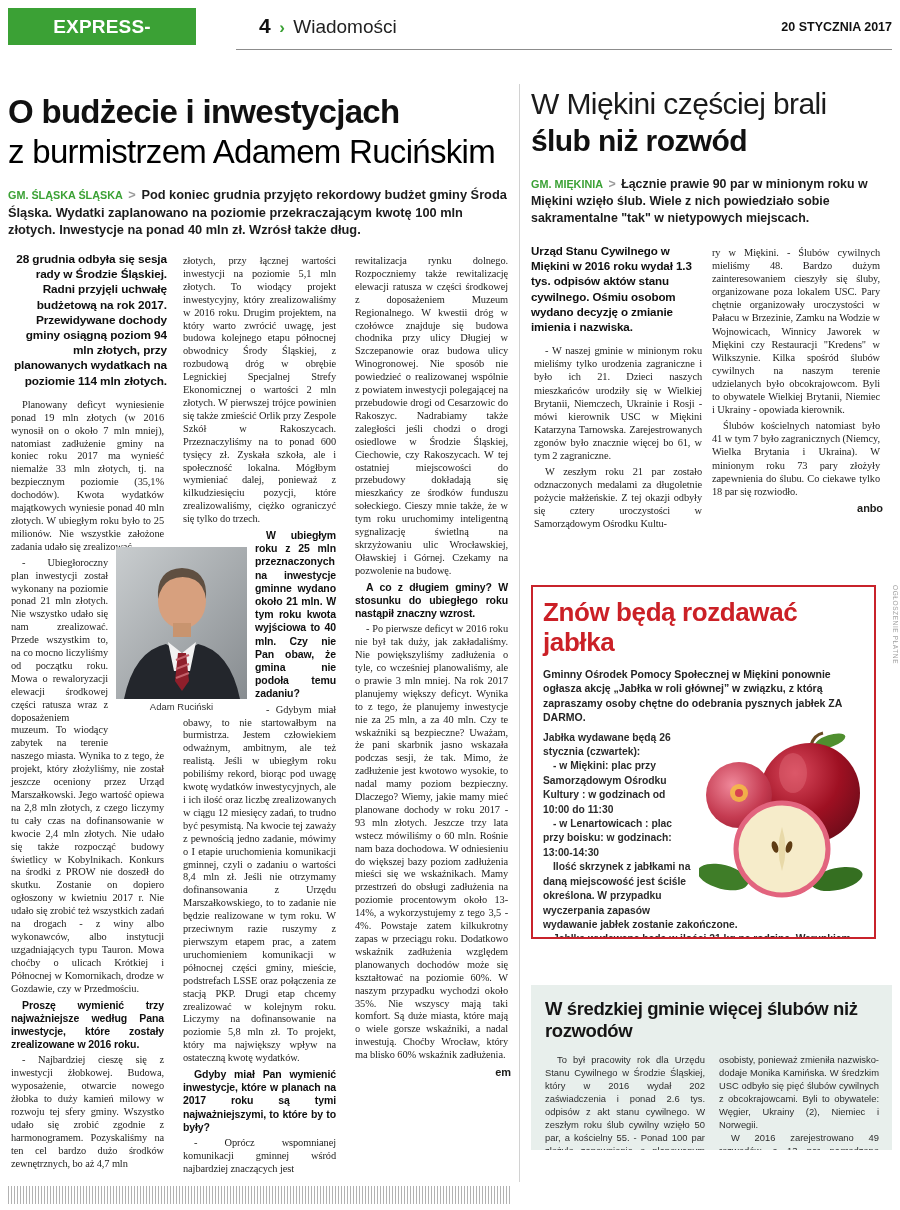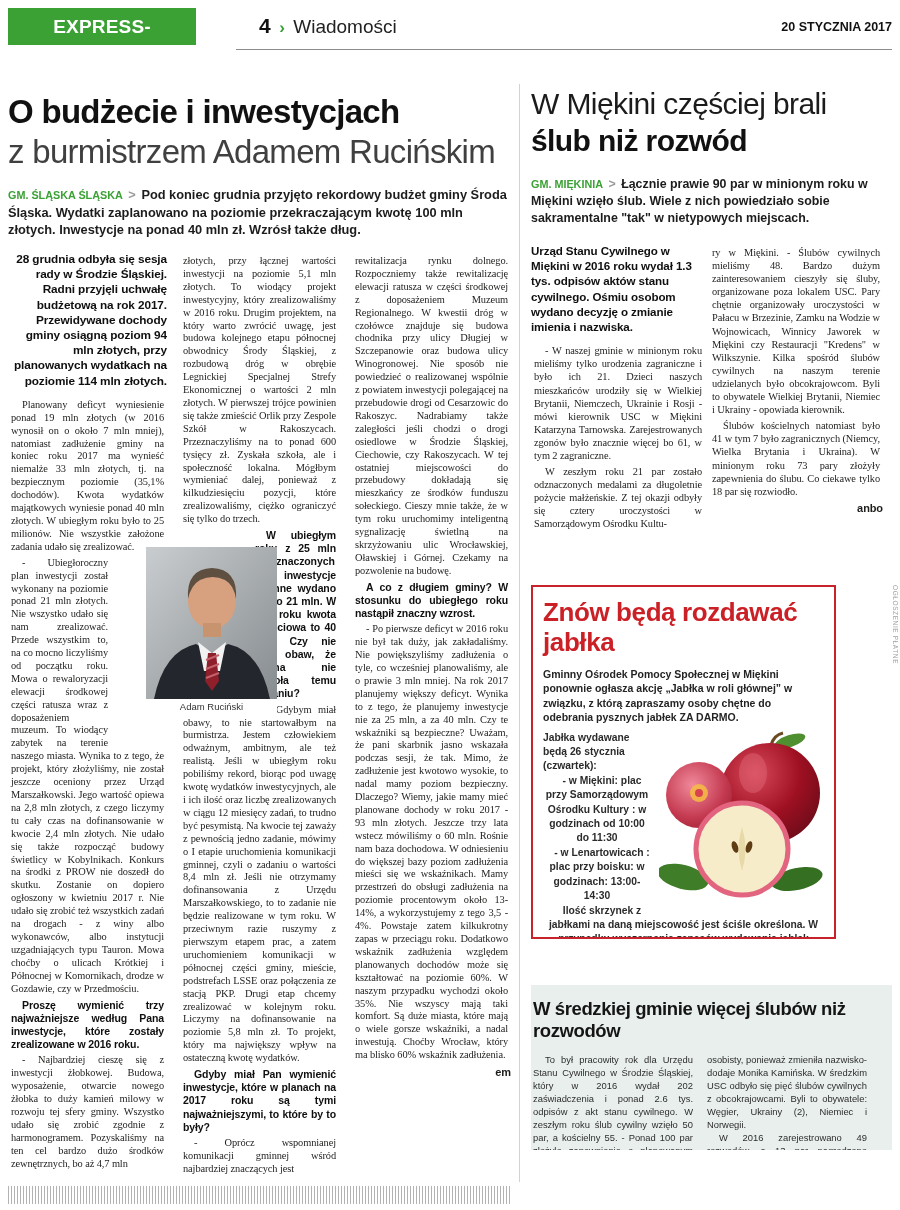--- a/index.html
+++ b/index.html
@@ -18,69 +18,69 @@
   .date { position:absolute; right:0; top:12px; font:700 12.5px "Liberation Sans", sans-serif; color:#111; }
   .header-rule { position:absolute; left:228px; right:0; top:41px; height:1px; background:#8c8c8c; }
 
   
   .left-col  { position:absolute; left:8px;  top:83px; width:503px; }
   .vdivider  { position:absolute; left:519px; top:84px; width:1px; height:1098px; background:#d2d2d2; }
   .right-col { position:absolute; left:531px; top:72px; width:361px; }
 
   
   .bh1 { margin-top:10px; font:700 33px/38px "Liberation Sans", sans-serif; letter-spacing:-.7px; color:#111; }
-  .bh2 { font:400 33px/42px "Liberation Sans", sans-serif; letter-spacing:-.7px; color:#404040; }
+  .bh2 { font:400 33px/42px "Liberation Sans", sans-serif; letter-spacing:-.7px; color:#000000; }
   .lead { margin-top:13px; font:700 12.8px/17px "Liberation Sans", sans-serif; color:#1c1c1c; }
   .tag { color:#3ba135; font:700 10.8px/17px "Liberation Sans", sans-serif; }
   .tag-arrow { color:#9a9a9a; font-weight:700; padding:0 2px; }
 
   .body3 { position:relative; margin-top:14px; height:940px; overflow:hidden; display:flex; gap:13px; }
   .bcol { width:159px; flex:none; font:400 10.4px/12.9px "Liberation Serif", serif;
           text-align:justify; letter-spacing:-.1px; color:#1d1d1b; }
   .intro-b { font:700 11.8px/15.2px "Liberation Sans", sans-serif; color:#0f0f0f; margin:0 0 10px; text-align:right; }
   .para { margin:3px; text-indent:11px; }
   .para.cont { text-indent:0; }
   .q { font:700 10.5px/13.2px "Liberation Sans", sans-serif; color:#0f0f0f; }
   .sigline { text-align:right; font:700 11px/14px "Liberation Sans", sans-serif; margin-top:2px; }
   .sp { display:block; }
   .sp-r { float:right; width:50px; height:190px; margin:0 0 2px 6px; }
   .sp-l { float:left;  width:66px; height:184px; margin:0 6px 2px 0; }
 
-  .photo { position:absolute; left:108px; top:295px; width:131px; z-index:3; background:#fff;margin-left:30px; }
+  .photo { position:absolute; left:108px; top:295px; width:131px; z-index:3; background:#fff; }
   .photo svg { display:block; width:131px; height:152px; }
   .photo-caption { font:400 9.5px/15px "Liberation Sans", sans-serif; color:#333; text-align:center; background:#fff; }
 
   .barcode { position:absolute; left:8px; top:1186px; width:503px; height:18px;
              background:repeating-linear-gradient(90deg,#b2b2b2 0 1px,#ffffff 1px 3px); }
 
   
   .wh1 { margin-top:14px; font:400 30px/36px "Liberation Sans", sans-serif; letter-spacing:-.6px; color:#1b1b1b; }
   .wh2 { font:700 30px/38px "Liberation Sans", sans-serif; letter-spacing:-.6px; color:#111; }
   .wlead { margin-top:16px; font:700 12.4px/17px "Liberation Sans", sans-serif; color:#1c1c1c; }
   .body2 { margin-top:16px; height:334px; overflow:hidden; display:flex; gap:4px; }
   .wcol { width:174px; flex:none; font:400 10.4px/13.1px "Liberation Serif", serif;
           text-align:justify; letter-spacing:-.1px; }
   .wintro { font:700 11.6px/15.2px "Liberation Sans", sans-serif; color:#0f0f0f; margin:0 0 10px; text-align:left; }
 
   
-  .ad-box { position:absolute; left:0; top:513px; width:305px; height:354px;
+  .ad-box { position:absolute; left:0; top:513px; width:345px; height:354px;
             border:2px solid #c8232b; padding:8px 10px; overflow:hidden; background:#fff; }
   .ad-title { font:700 26px/30px "Liberation Sans", sans-serif; color:#cb2026; letter-spacing:-.4px; margin:2px 0 10px; }
   .ad-intro { font:700 10.5px/14.4px "Liberation Sans", sans-serif; color:#242424; margin-bottom:6px; }
   .ad-apple { float:right; width:165px; height:176px; margin:0 0 4px 8px; }
   .ad-apple svg { width:165px; height:176px; display:block; }
   .ad-sched p { font:700 10.3px/14.4px "Liberation Sans", sans-serif; color:#2b2b2b; margin:0; }
-  .ad-sched p.ind { text-indent:10px;text-align:center; }
+  .ad-sched p.ind { text-indent:10px; }
   .ad-footer { clear:both; font:700 10.3px/14.4px "Liberation Sans", sans-serif; color:#2b2b2b; text-indent:10px; }
   .vert { position:absolute; right:1px; top:585px; writing-mode:vertical-rl;
           font:400 6.5px "Liberation Sans", sans-serif; color:#a3a3a3; letter-spacing:.6px; }
 
   
   .usc { position:absolute; left:0; top:913px; width:361px; height:165px; background:#e8efec;
-         padding:13px 2px; overflow:hidden; }
+         padding:13px 14px; overflow:hidden; }
   .usc-title { font:700 18.5px/22px "Liberation Sans", sans-serif; color:#151515; letter-spacing:-.4px; margin-bottom:11px; }
   .usc-cols { display:flex; gap:14px; }
   .usc-col { width:160px; flex:none; font:400 9.4px/13px "Liberation Sans", sans-serif; color:#2e2e2e; text-align:justify; }
   .usc-col p { margin:0; text-indent:12px; }
   .usc-col p.cont { text-indent:0; }
 </style>
 </head>
 <body>
 
 <div class="page">

